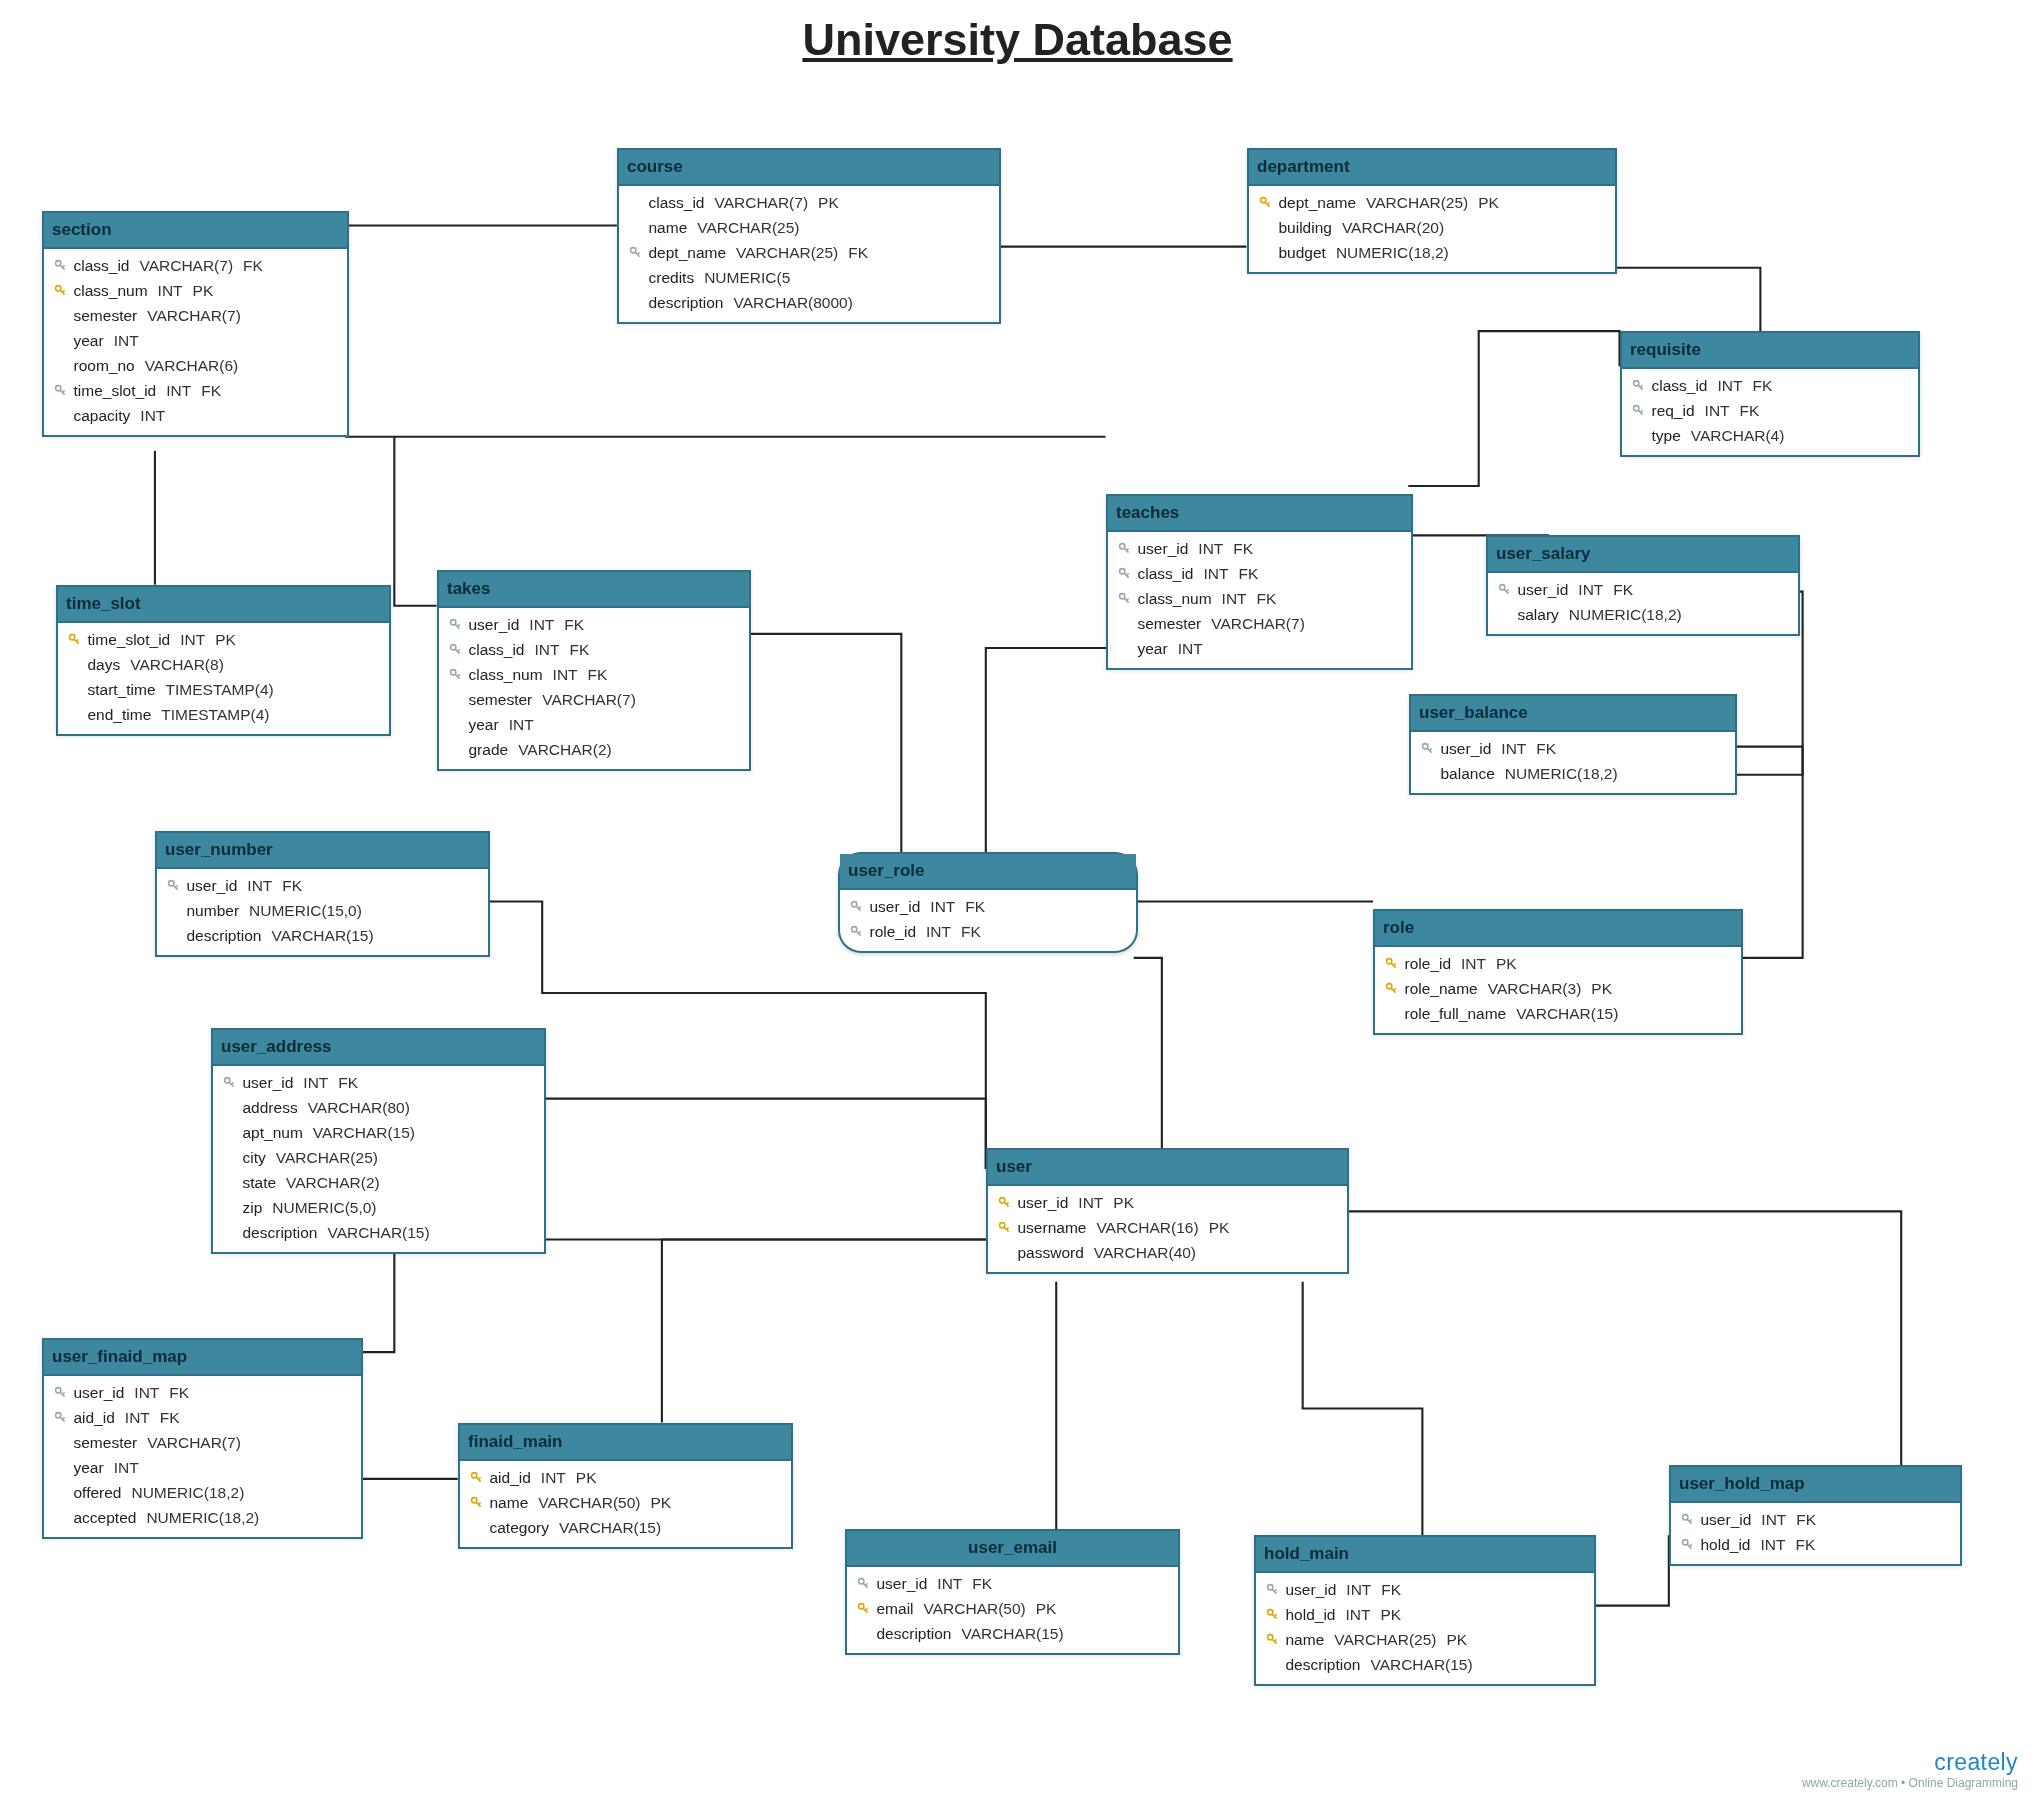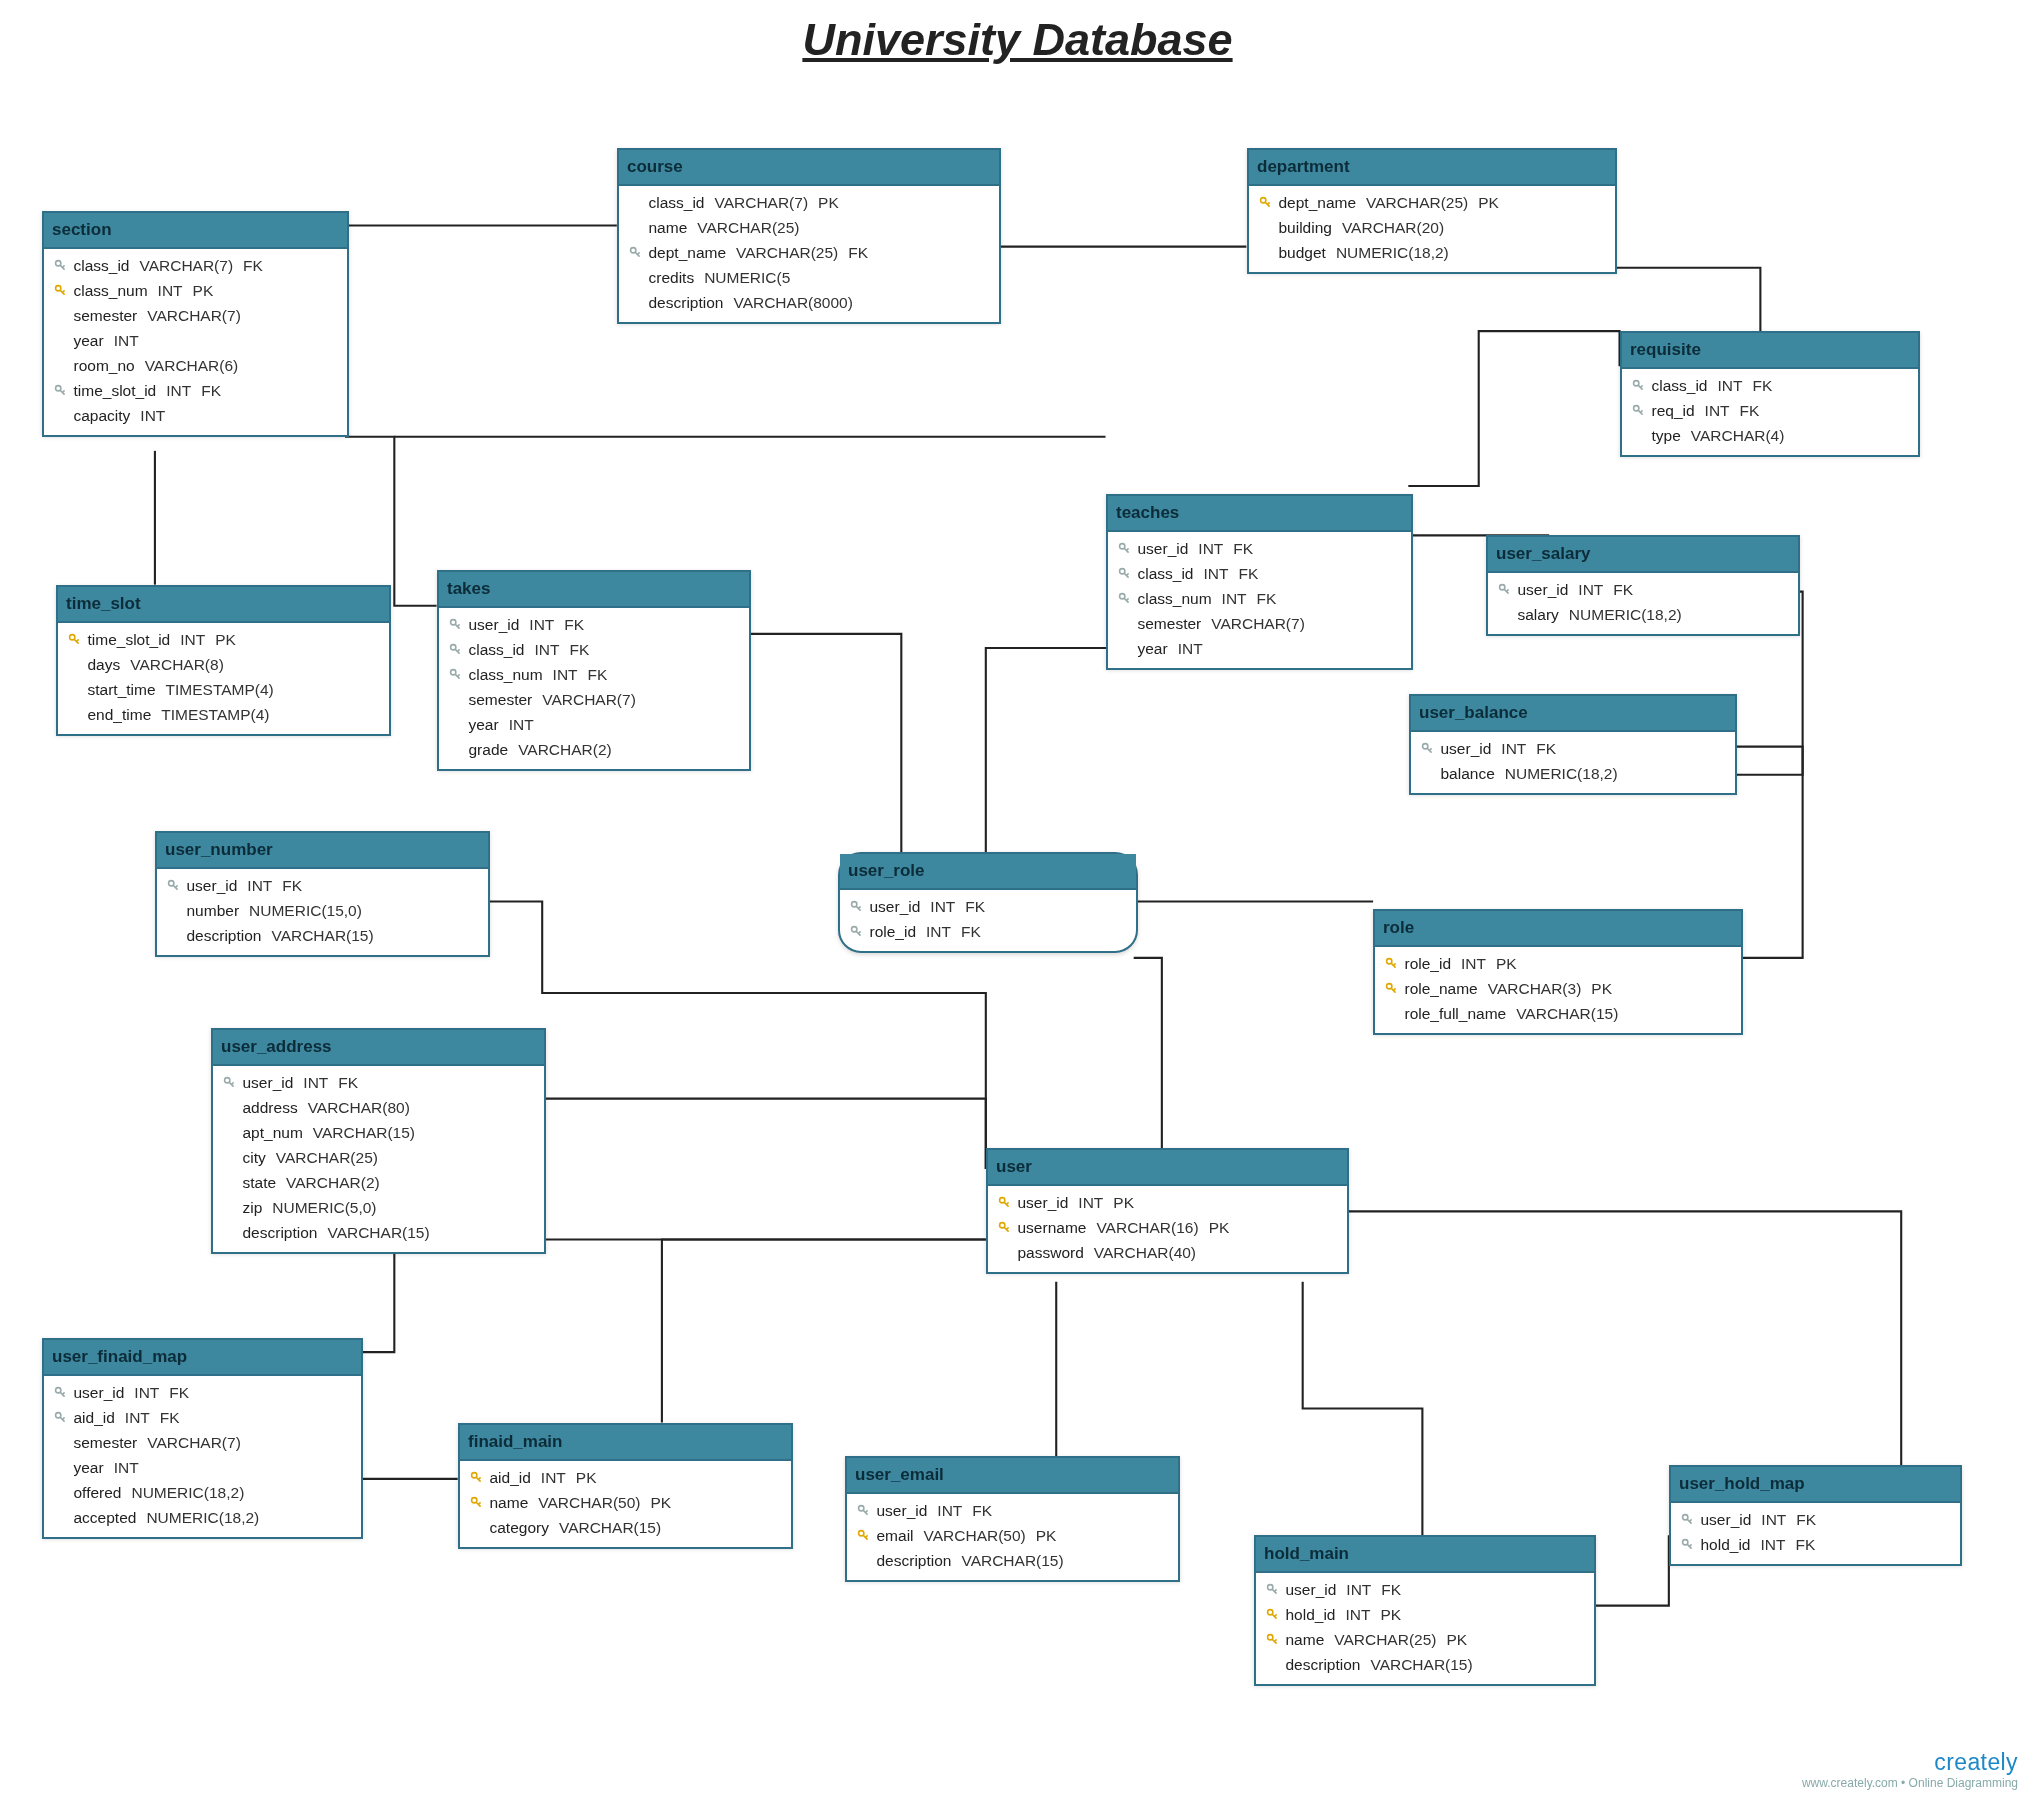--- a/index.html
+++ b/index.html
@@ -1,17 +1,17 @@
 <!DOCTYPE html>
 <html style="font-size:11.3px"><head>
 <meta charset="utf-8">
 <style>
   html,body{margin:0;padding:0;background:#fff;font-family:Arial,Helvetica,sans-serif;color:#222;}
   #stage{position:relative;width:2035px;height:1803px;transform-origin:top left;}
-  h1.title{position:absolute;left:0;right:0;top:14px;text-align:center;font-size:45px;font-weight:700;text-decoration:underline;margin:0;font-style:italic;}
+  h1.title{position:absolute;left:0;right:0;top:14px;text-align:center;font-size:45px;font-weight:700;text-decoration:underline;margin:0;}
   .entity{position:absolute;border:2.1px solid #2f6f88;background:#fff;box-shadow:0 1.4px 4.2px rgba(0,0,0,.15);}
   .entity .head{background:#3d879f;color:#0b2c38;font-weight:700;font-size:17px;padding:7px 8px;border-bottom:2.1px solid #2f6f88;}
   .entity .body{padding:4.2px 0 7px 0;}
   .row{display:flex;align-items:center;font-size:15.5px;line-height:25px;padding:0 10px 0 7px;white-space:nowrap;}
   .key{width:18.3px;flex:0 0 18.3px;display:inline-flex;justify-content:center;}
   .key svg{width:12.7px;height:12.7px;}
   .colname{padding-left:4.2px;}
   .coltype{padding-left:10px;color:#333;}
   .colkey{padding-left:10px;color:#333;}
   svg.connectors{position:absolute;left:0;top:0;width:2035px;height:1803px;pointer-events:none;}
@@ -657,21 +657,21 @@
             <span class="colkey">PK</span>
           </div>
           <div class="row">
             <span class="key"></span>
             <span class="colname">category</span>
             <span class="coltype">VARCHAR(15)</span>
             <span class="colkey"></span>
           </div>
         </div>
       </div>
-      <div class="entity" style="left: 845px; top: 1456px; width: 331px;">
+      <div class="entity" style="left: 845px; top: 1529px; width: 331px; text-align: center;">
         <div class="head">user_email</div>
         <div class="body">
           <div class="row">
             <span class="key">
               <svg viewBox="0 0 24 24">
                 <circle cx="8" cy="8" r="5" fill="none" stroke="#9aa" stroke-width="3"></circle>
                 <path d="M11 11 L20 20 M16 16 L20 12" stroke="#9aa" stroke-width="3" fill="none"></path>
               </svg>
             </span>
             <span class="colname">user_id</span>

